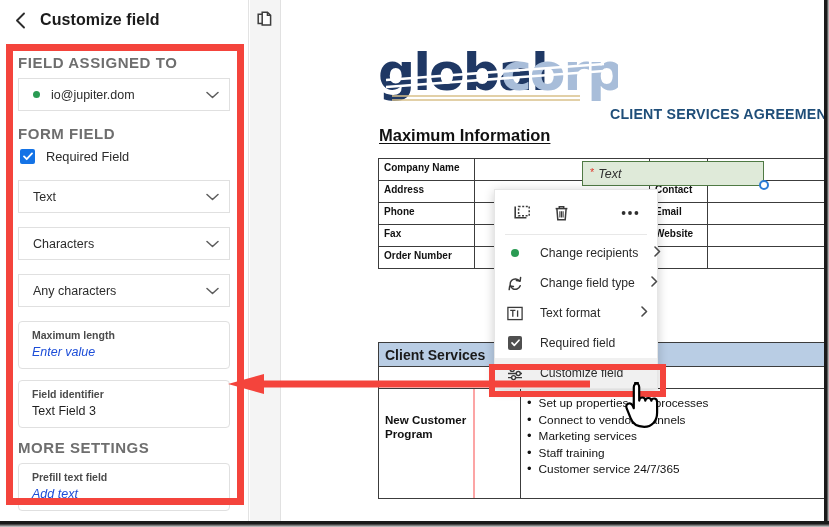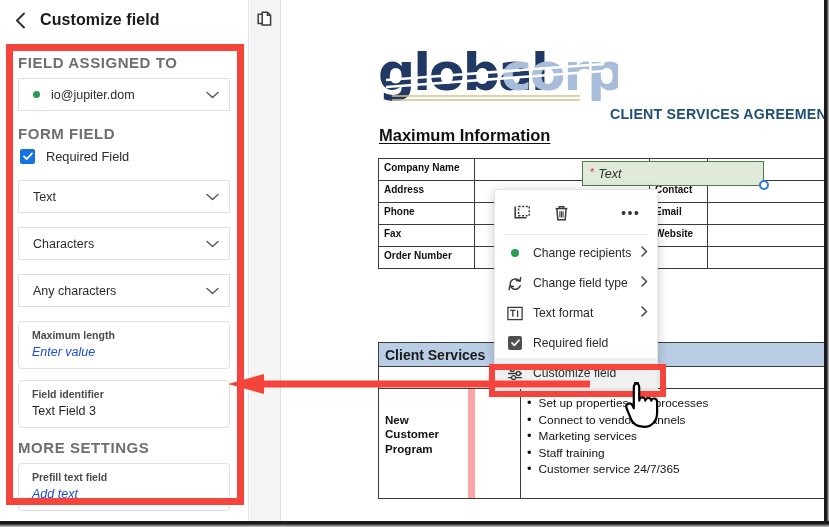--- a/index.html
+++ b/index.html
@@ -160,21 +160,21 @@
   .svc-header-bar .t { font-size: 14px; font-weight: bold; color: #1a1a1a; }
   .svc-subrow {
     position: absolute; left: 0; top: 361px; width: 470px; height: 22px;
     border: 1px solid #3c3c3c; border-top: none;
   }
   .svc-body {
     position: absolute; left: 0; top: 383px; width: 470px; height: 110px;
     border: 1px solid #3c3c3c; border-top: none; display: flex;
   }
   .svc-body .cell-left {
-    width: 96px; border-right: 7px solid #fca5a5; padding: 24px 6px 0 6px;
+    width: 96px; border-right: 2px solid #fca5a5; padding: 24px 6px 0 6px;
     font-size: 11.6px; font-weight: bold; color: #111; line-height: 1.25;
   }
   .svc-body .cell-mid {
     width: 46px; border-right: 1px solid #3c3c3c;
   }
   .svc-body .cell-right { flex: 1; padding: 6px 0 0 6px; }
   .svc-body ul { list-style: none; }
   .svc-body li {
     font-size: 11.8px; color: #111; line-height: 16.6px;
     display: flex; gap: 7px; white-space: nowrap;
@@ -190,21 +190,21 @@
   }
   .ctx-icons {
     display: flex; align-items: center; height: 34px; padding: 0 16px;
   }
   .ctx-icons .ic { width: 22px; display: flex; align-items: center; justify-content: center; cursor: pointer; }
   .ctx-icons .sp1 { width: 17px; }
   .ctx-icons .sp2 { flex: 1; }
   .ctx-sep { height: 1px; background: #e8e8e8; margin: 4px 10px 3px 10px; }
   .ctx-item {
     display: flex; align-items: center; height: 30px; padding: 0 9px 0 11px;
-    cursor: pointer; gap: 9px;
+    cursor: pointer; gap: 16px;
   }
   .ctx-item .mi-icon {
     width: 18px; flex: 0 0 auto; display: flex; align-items: center; justify-content: center;
   }
   .ctx-item .mi-label { flex: 1 1 auto; font-size: 12.2px; color: #2b2b2b; white-space: nowrap; }
   .ctx-item .mi-arrow { flex: 0 0 auto; color: #4a4a4a; font-size: 12px; }
   .ctx-item.highlighted { background: #f0f0f0; }
   .green-dot { width: 8px; height: 8px; border-radius: 50%; background: #2a9b53; }
   .gray-check {
     width: 14px; height: 14px; background: #4f4f4f; border-radius: 2px;

